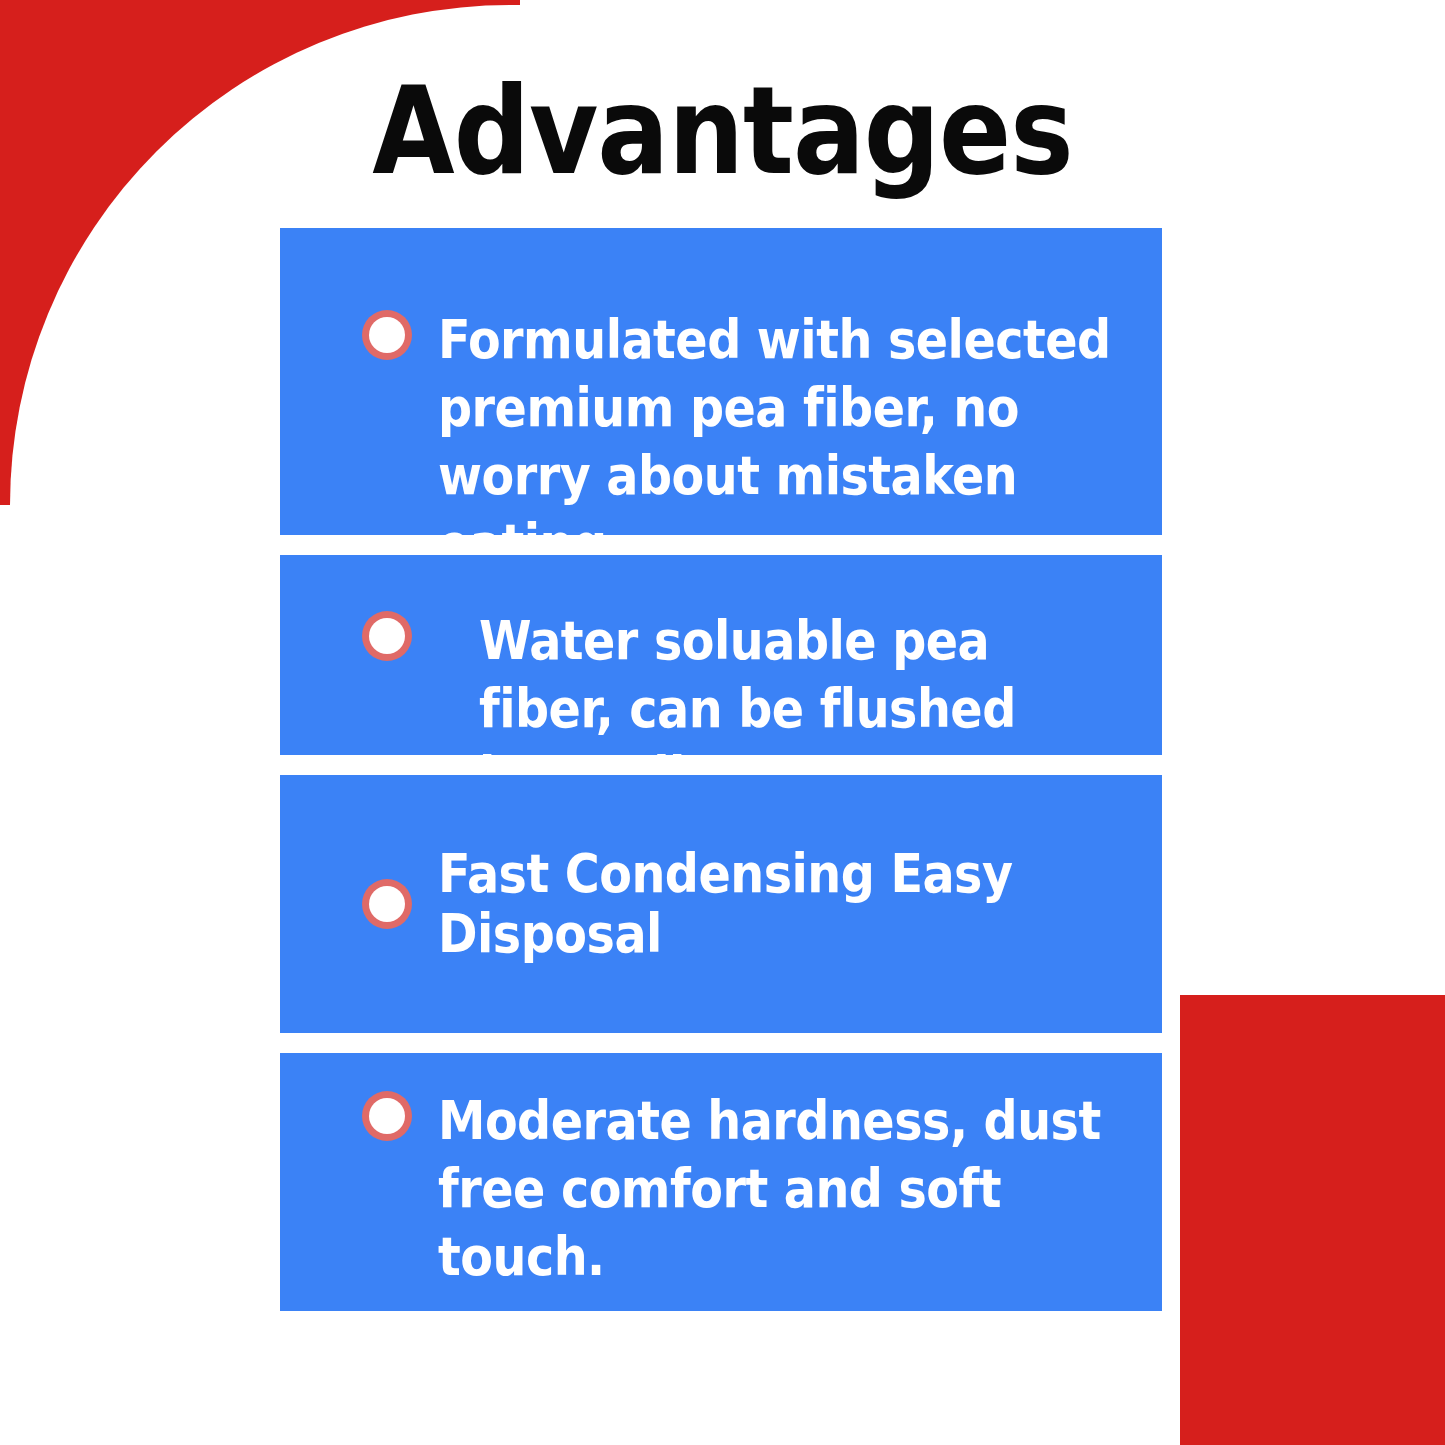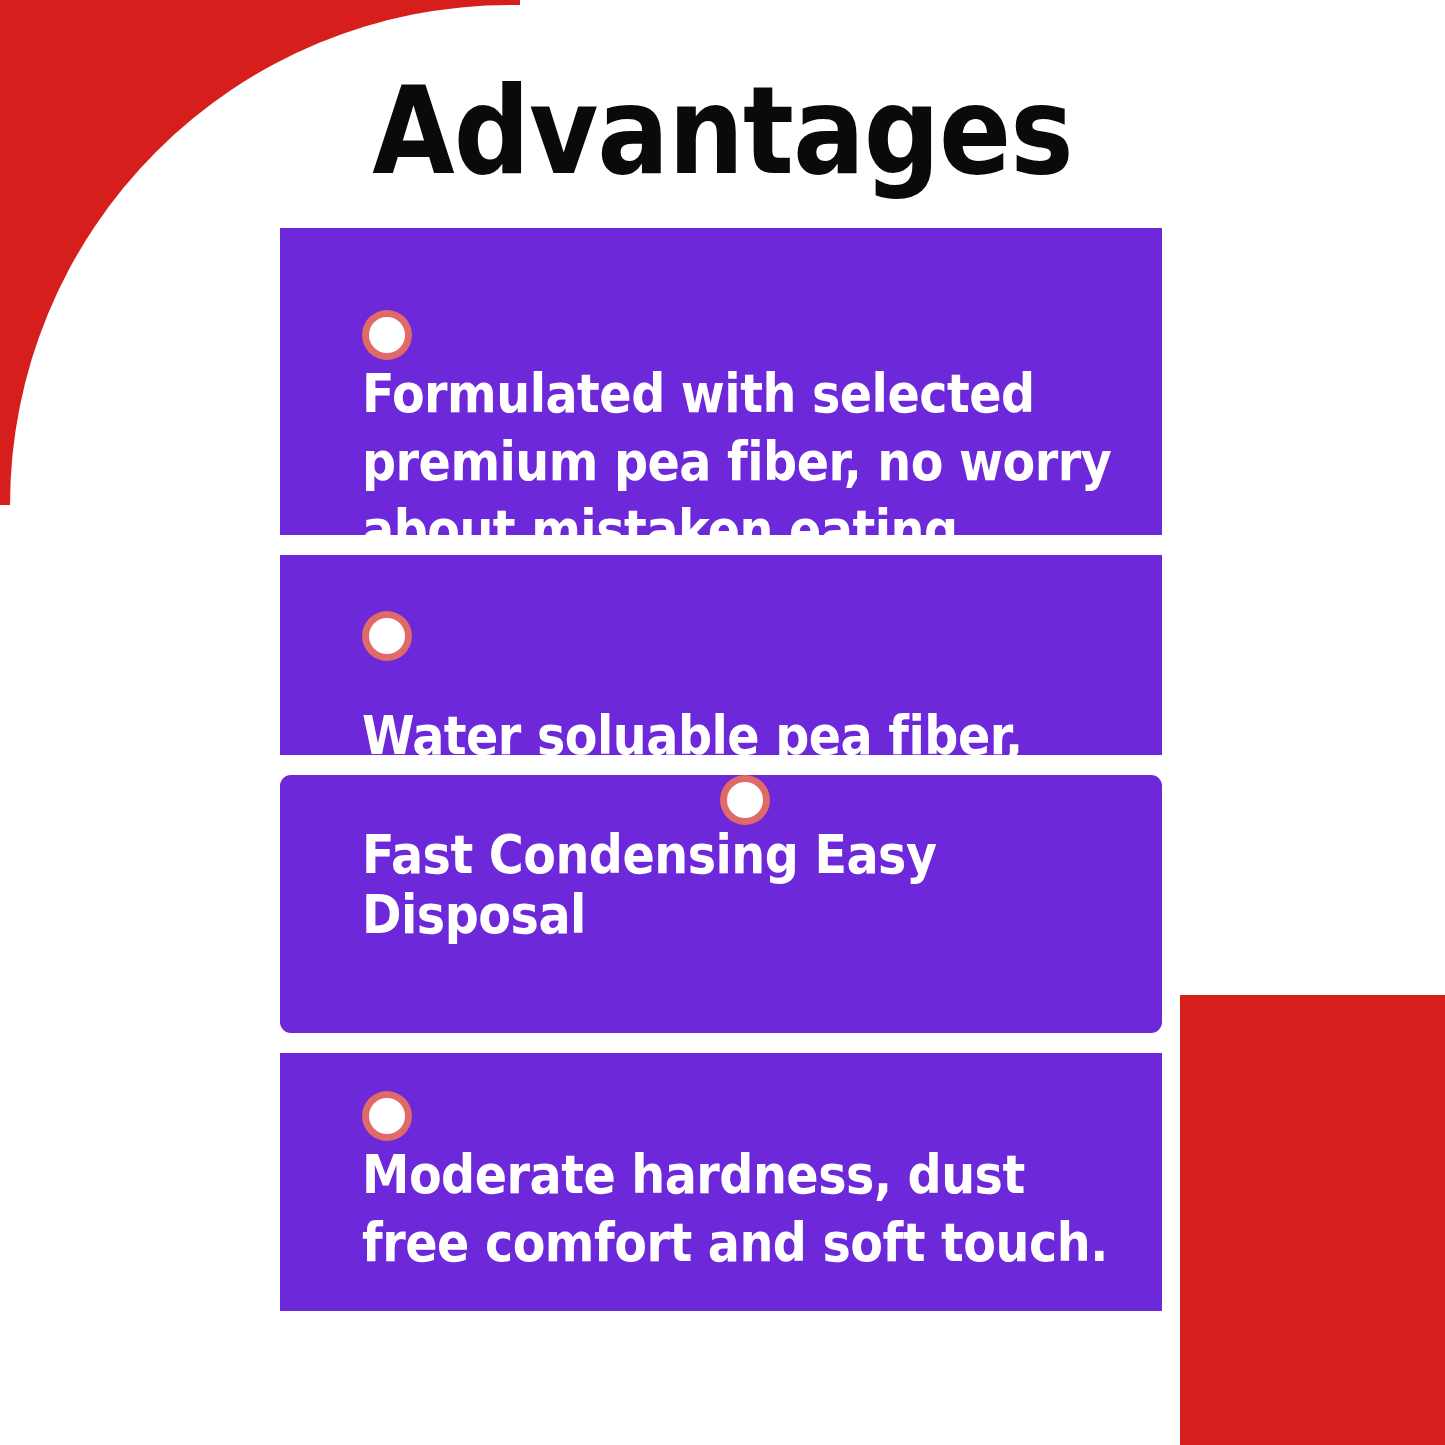--- a/index.html
+++ b/index.html
@@ -80,30 +80,29 @@
 
   
   .panels {
     position: absolute;
     left: 280px;
     top: 228px;
     width: 882px;
   }
   .panel {
     position: relative;
-    background: #6d28d9;
+    background: #3b82f6;
     box-sizing: border-box;
     display: flex;
     align-items: flex-start;
     margin-bottom: 20px;
-    flex-direction: column;
   }
   .panel-1 { height: 307px; padding: 78px 24px 0 82px; }
   .panel-2 { height: 200px; padding: 52px 24px 0 82px; gap: 41px; }
-  .panel-3 { height: 258px; padding: 0 8px 0 82px; align-items: center; border-radius: 11px; }
+  .panel-3 { height: 258px; padding: 0 8px 0 82px; align-items: center; }
   .panel-4 { height: 258px; padding: 34px 24px 0 82px; }
 
   .bullet {
     flex: 0 0 auto;
     position: relative;
     width: 50px;
     height: 50px;
     margin-right: 26px;
     margin-top: 4px;
   }

